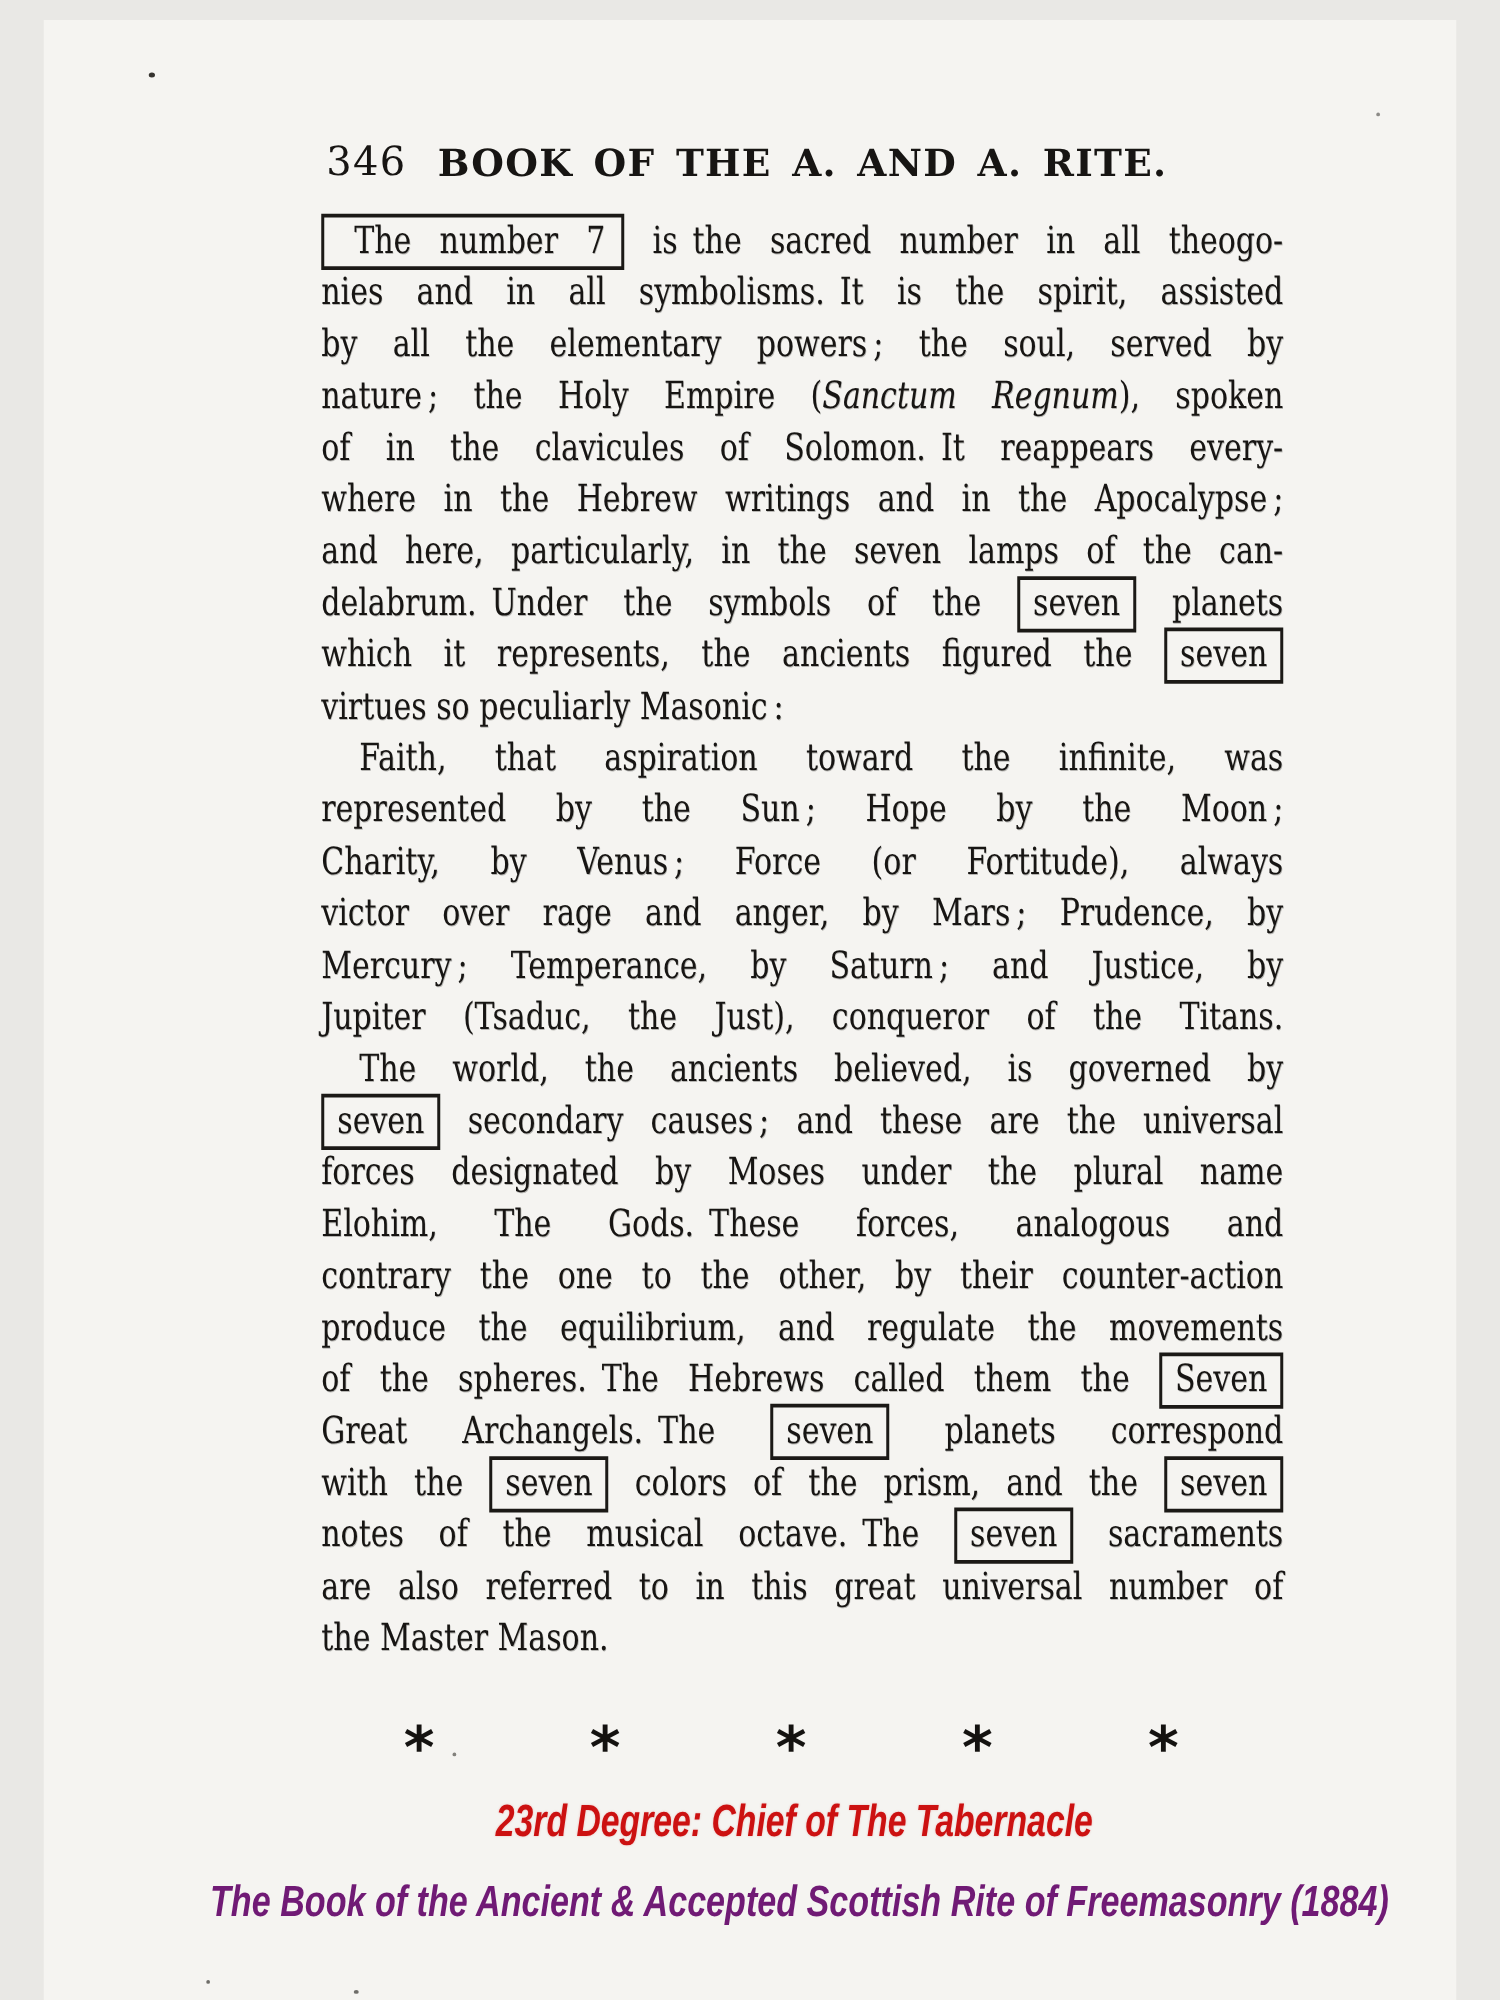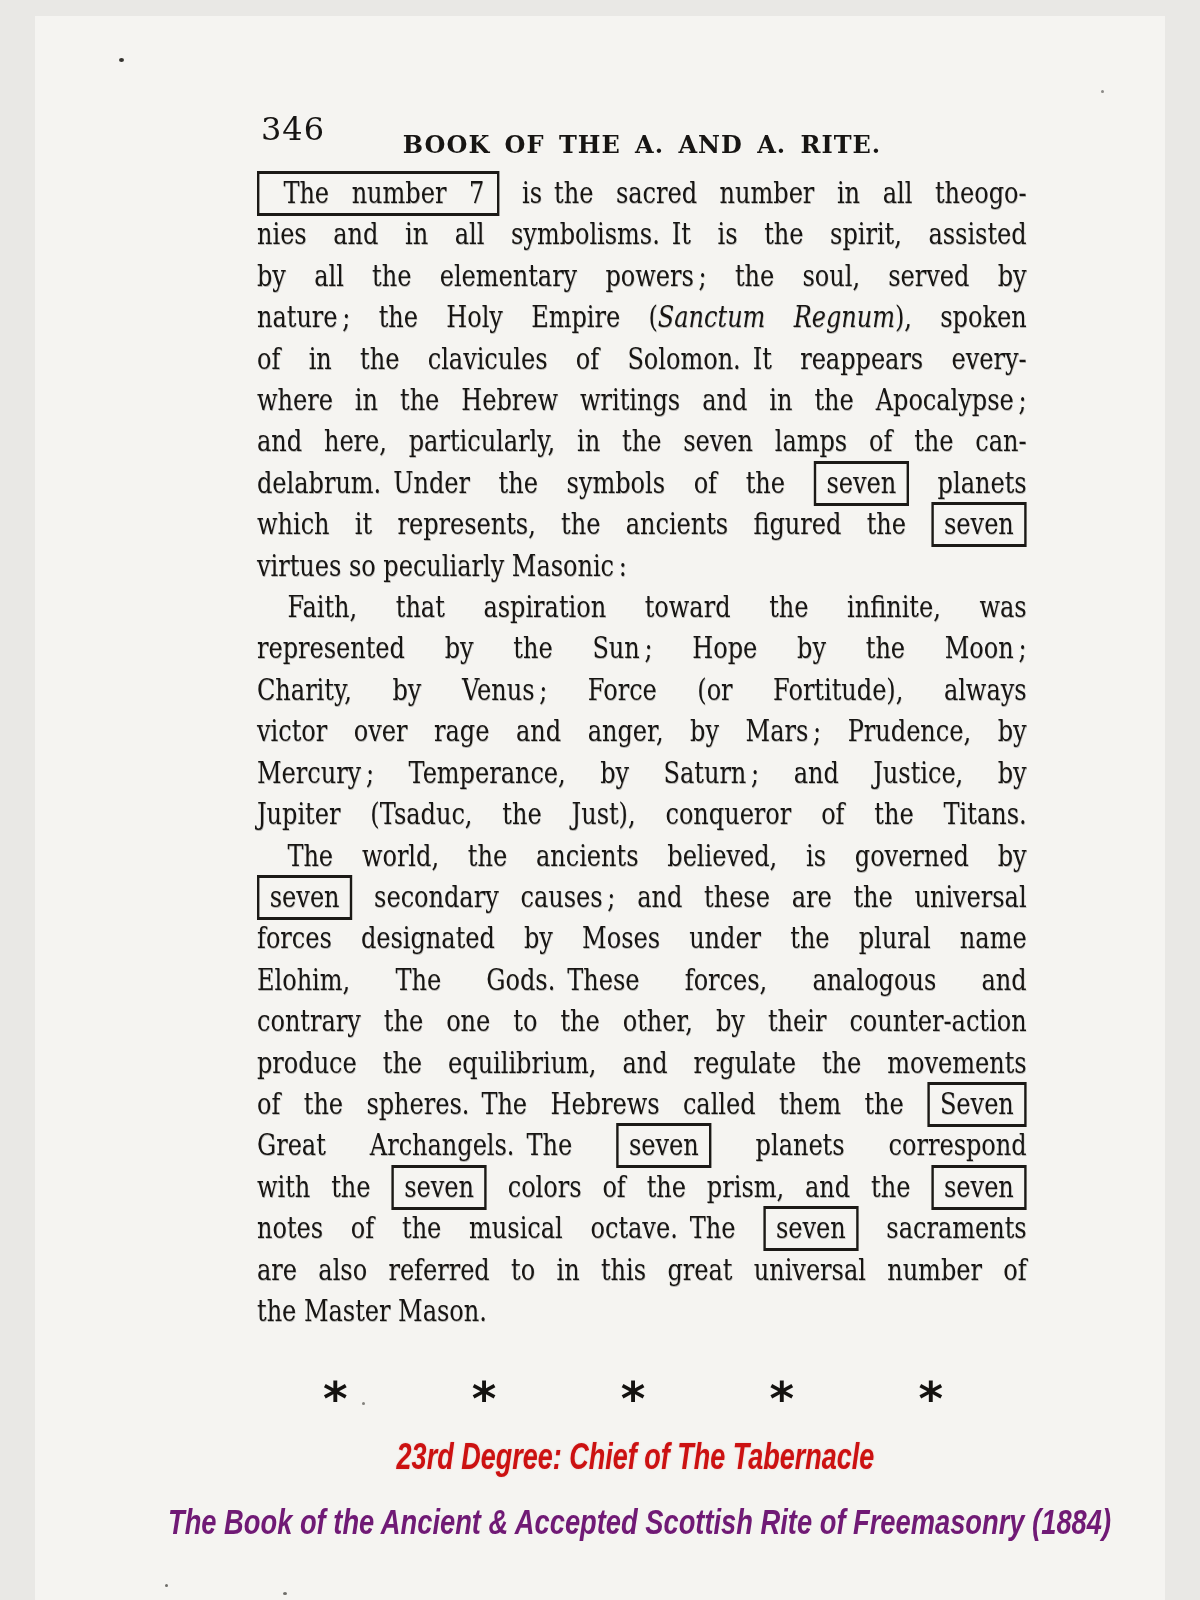--- a/index.html
+++ b/index.html
@@ -6,22 +6,22 @@
   .page{
     position:relative;width:1130px;height:1600px;margin:16px auto;
     background:#f5f4f1;overflow:hidden;
     font-family:"DejaVu Serif","Liberation Serif",serif;
     color:#171513;
   }
   
   .running-head{position:absolute;top:94px;left:222px;width:770px;height:40px;}
   .pagenum{position:absolute;left:4px;top:0;font-size:32px;letter-spacing:1px;}
   .running-title{
-    position:absolute;left:90px;right:90px;top:20px;text-align:center;
-    font-size:24px;font-weight:bold;letter-spacing:1px;word-spacing:5px;white-space:nowrap;
+    position:absolute;left:90px;right:90px;top:4px;text-align:center;
+    font-size:30px;font-weight:bold;letter-spacing:1px;word-spacing:5px;white-space:nowrap;
   }
   
   .body-text{
     position:absolute;left:222px;top:156px;width:962px;
     transform:scaleX(0.8);transform-origin:0 0;
     font-size:30px;line-height:41.4px;
     text-shadow:0.6px 0.8px 0 rgba(23,21,19,0.28);
   }
   .line{text-align:justify;text-align-last:justify;}
   .line.left{text-align-last:left;}

